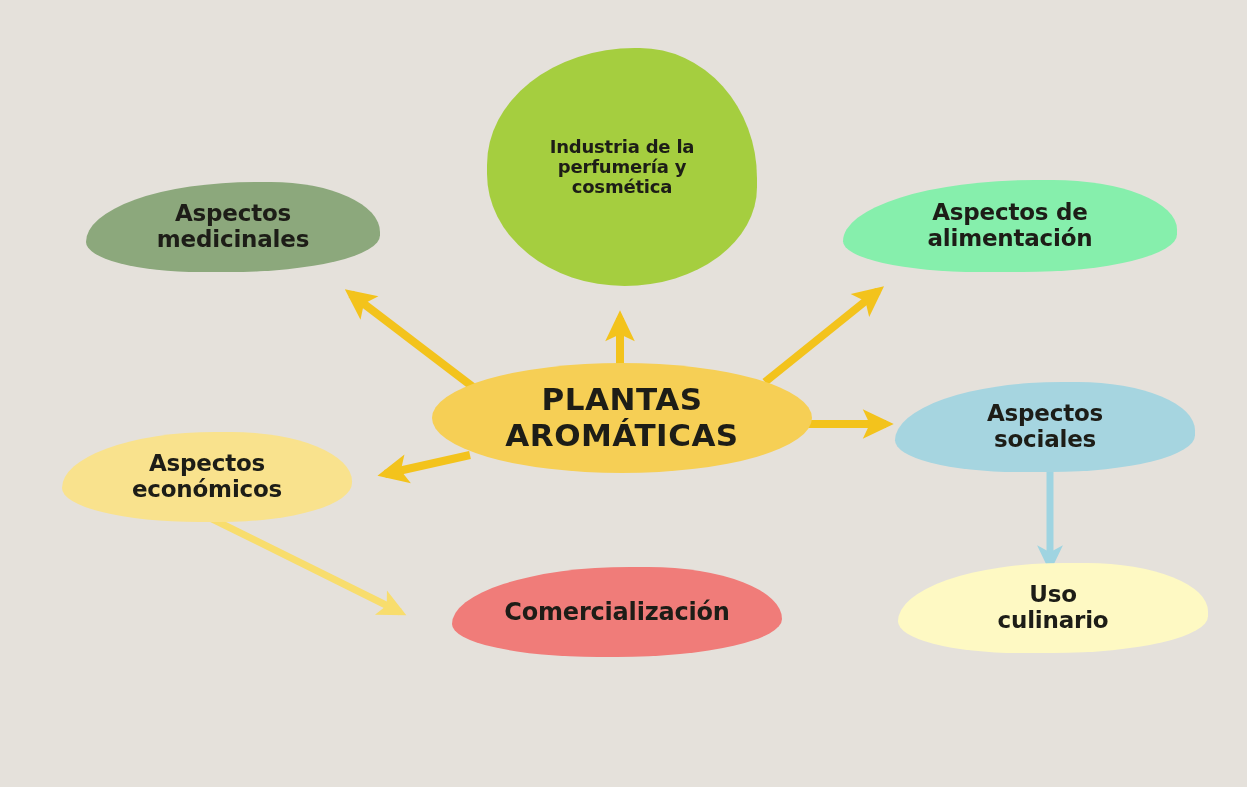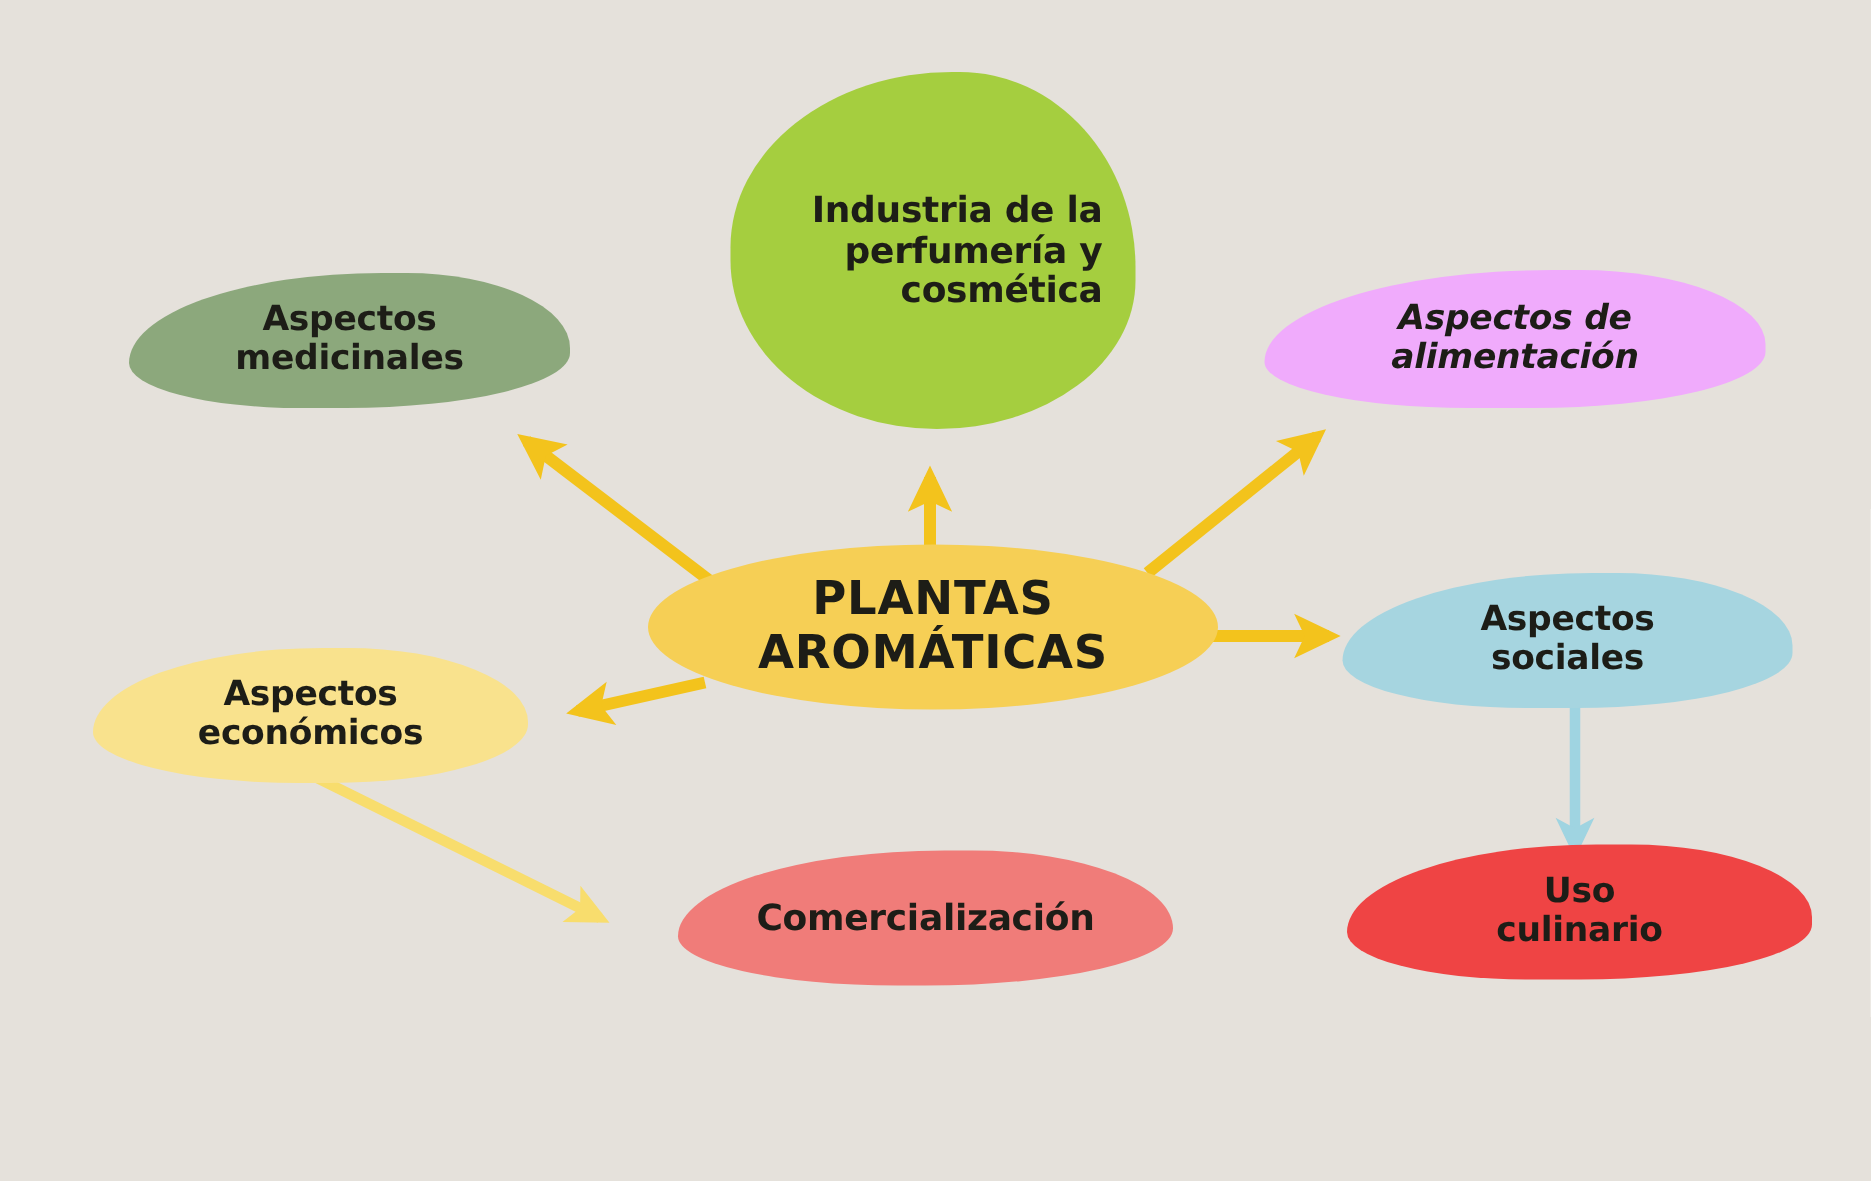--- a/index.html
+++ b/index.html
@@ -62,24 +62,23 @@
   }
 
   
   #node-perfumeria {
     left: 487px;
     top: 48px;
     width: 270px;
     height: 238px;
     background: #a5ce3f;
     border-radius: 58% 46% 52% 54% / 52% 58% 44% 50%;
-    font-size: 24px;
+    font-size: 18px;
     padding: 0 22px;
     z-index: 4;
-    text-align: right;
   }
 
   
   #node-medicinales {
     left: 86px;
     top: 182px;
     width: 294px;
     height: 90px;
     background: #8ca87c;
     border-radius: 62% 40% 55% 42% / 72% 60% 44% 36%;
@@ -190,31 +189,31 @@
     <span class="node-label">Aspectos
 medicinales</span>
   </div>
 
   <div class="node" id="node-perfumeria" style="background: rgb(165, 206, 63);">
     <span class="node-label">Industria de la
 perfumería y
 cosmética</span>
   </div>
 
-  <div class="node" id="node-alimentacion" style="background: #f0abfc; font-style: italic;">
+  <div class="node" id="node-alimentacion" style="background: #86efac;">
     <span class="node-label">Aspectos de
 alimentación</span>
   </div>
 
   <div class="node" id="node-sociales" style="background: rgb(166, 213, 224);">
     <span class="node-label">Aspectos
 sociales</span>
   </div>
 
-  <div class="node" id="node-culinario" style="background: #ef4444;">
+  <div class="node" id="node-culinario" style="background: #fef9c3;">
     <span class="node-label">Uso
 culinario</span>
   </div>
 
   <div class="node" id="node-economicos" style="background: rgb(249, 226, 141);">
     <span class="node-label">Aspectos
 económicos</span>
   </div>
 
   <div class="node" id="node-central" style="background: rgb(246, 207, 85);">

